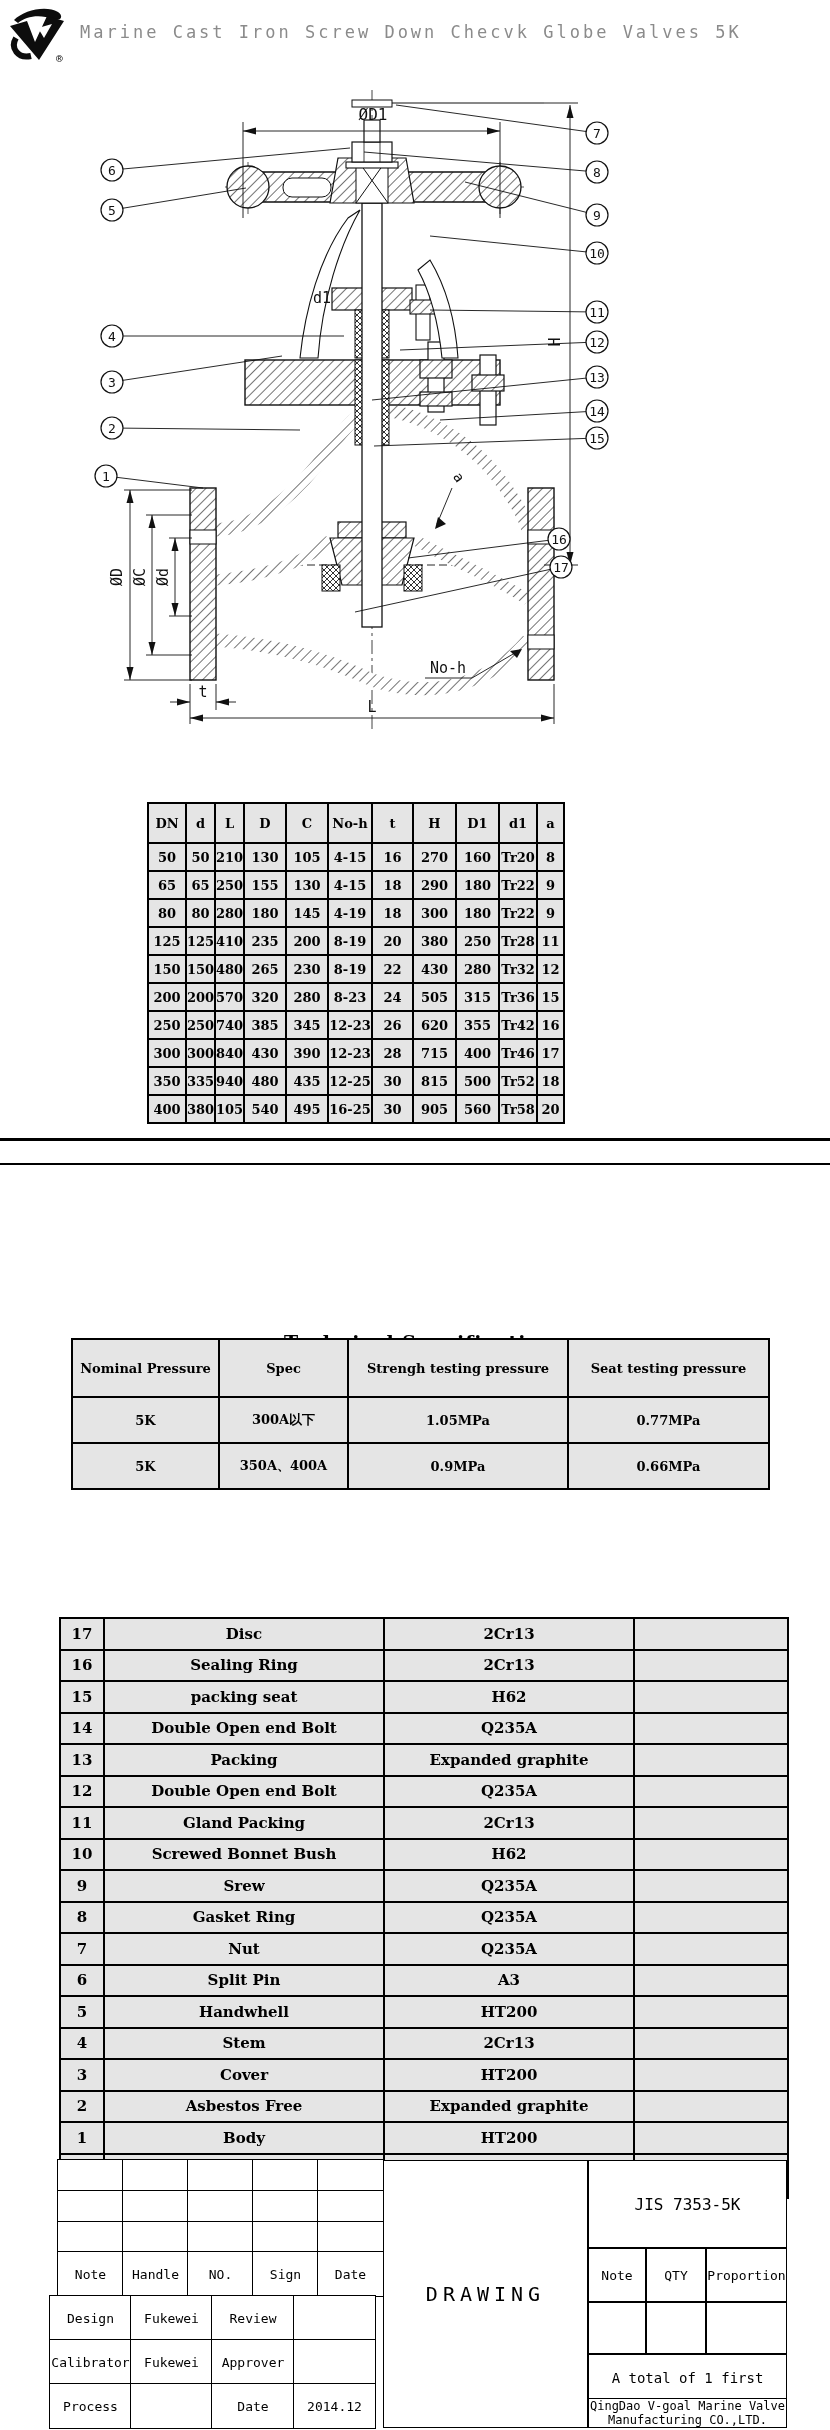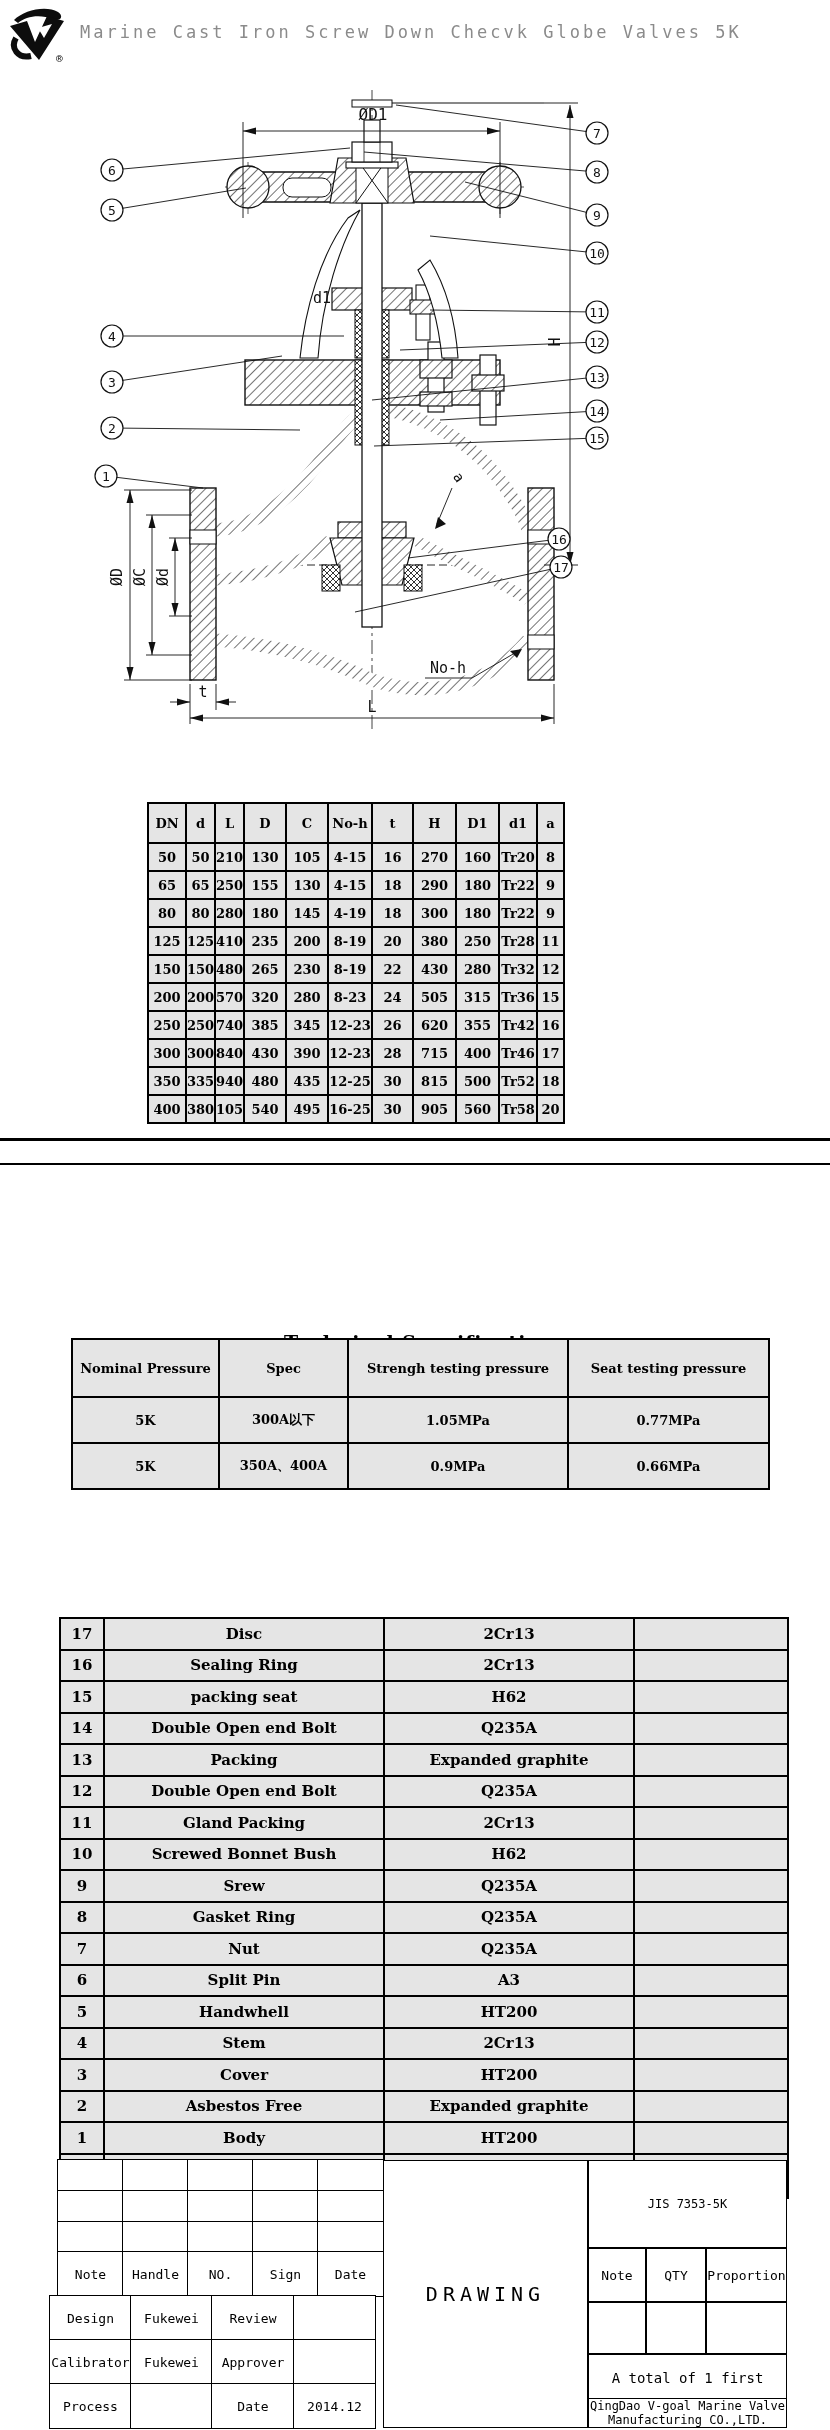--- a/index.html
+++ b/index.html
@@ -630,21 +630,21 @@
       <div>Process</div>
       <div></div>
       <div>Date</div>
       <div>2014.12</div>
     </div>
 
   <div class="cell drawing-word" style="left:383px;top:2160px;width:205px;height:268px">
     <span>DRAWING</span>
   </div>
 
-  <div class="cell" style="left:588px;top:2160px;width:199px;height:88px;font-size:12px">
+  <div class="cell" style="left:588px;top:2160px;width:199px;height:88px;font-size:16px">
     <span>JIS 7353-5K</span>
   </div>
   <div class="cell" style="left:588px;top:2248px;width:58px;height:54px">
     <span>Note</span>
   </div>
   <div class="cell" style="left:646px;top:2248px;width:60px;height:54px">
     <span>QTY</span>
   </div>
   <div class="cell" style="left:706px;top:2248px;width:81px;height:54px">
     <span>Proportion</span>

